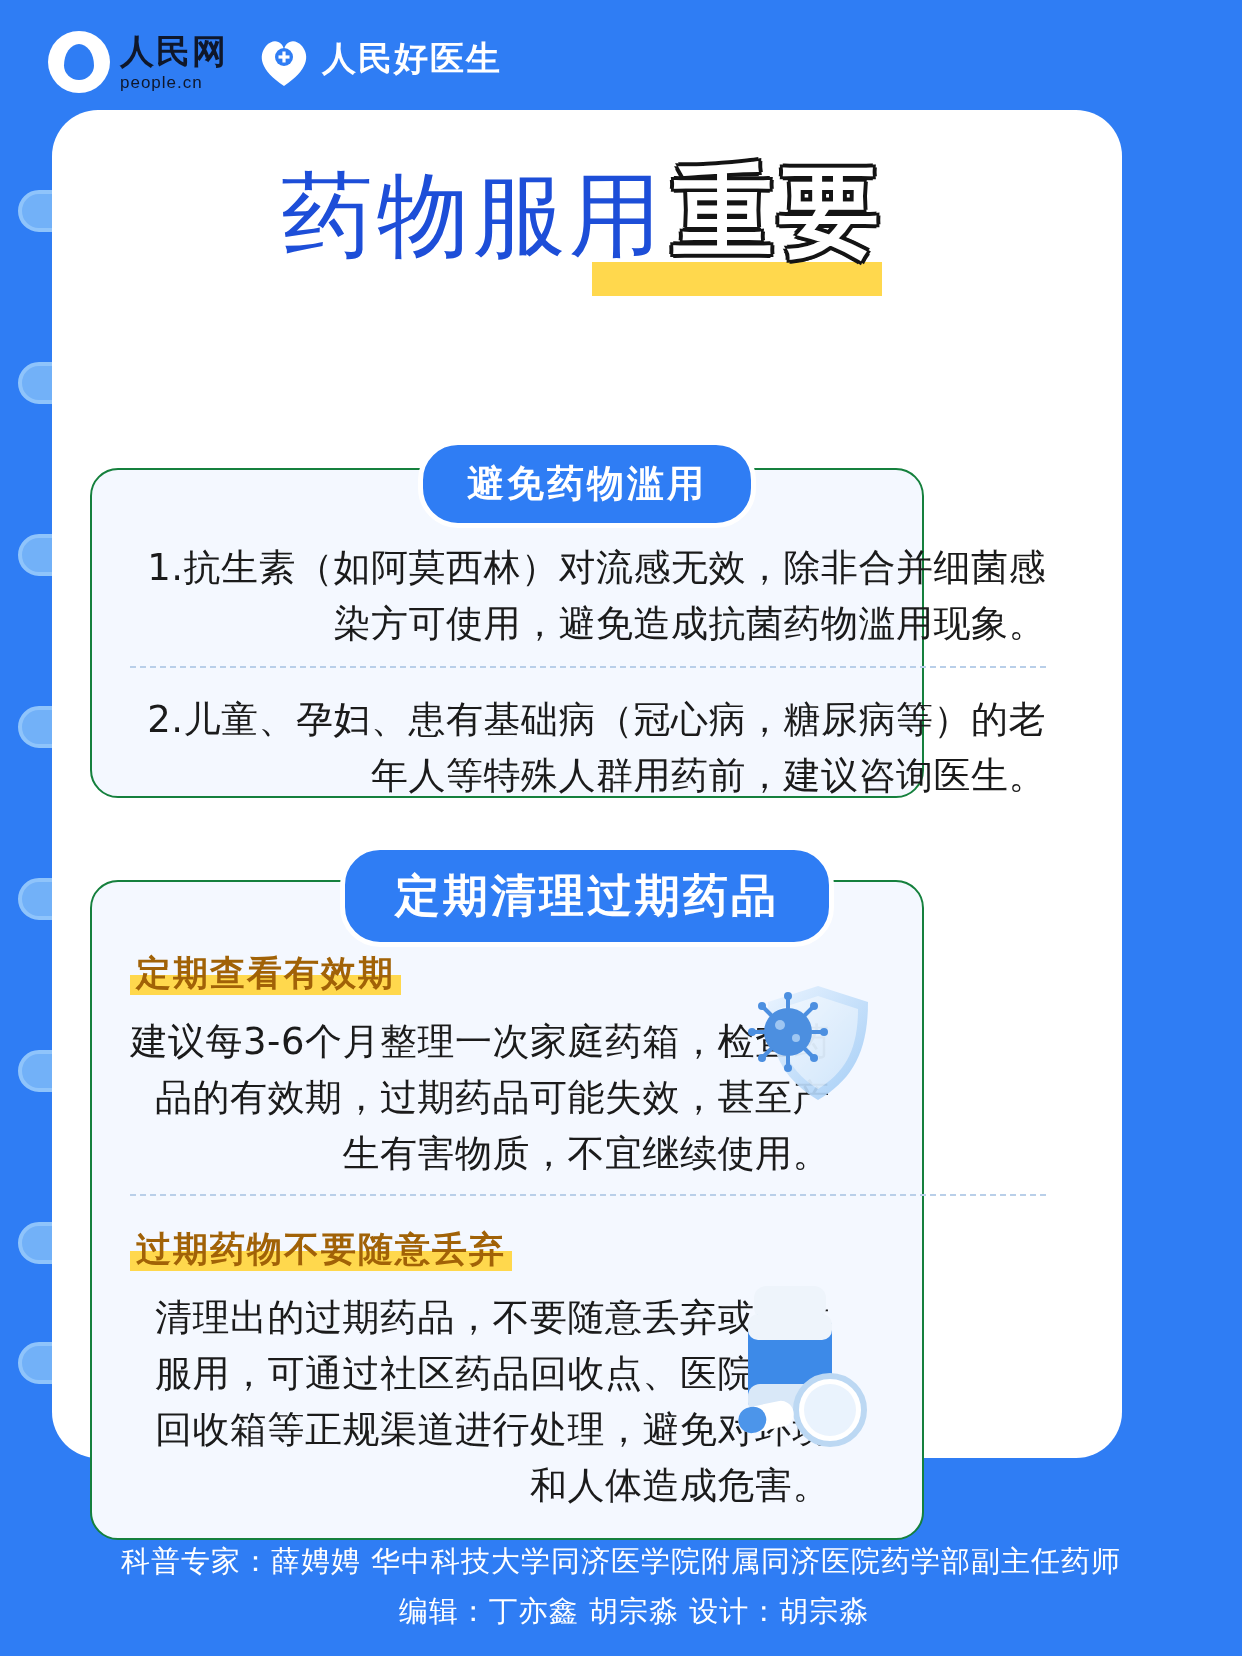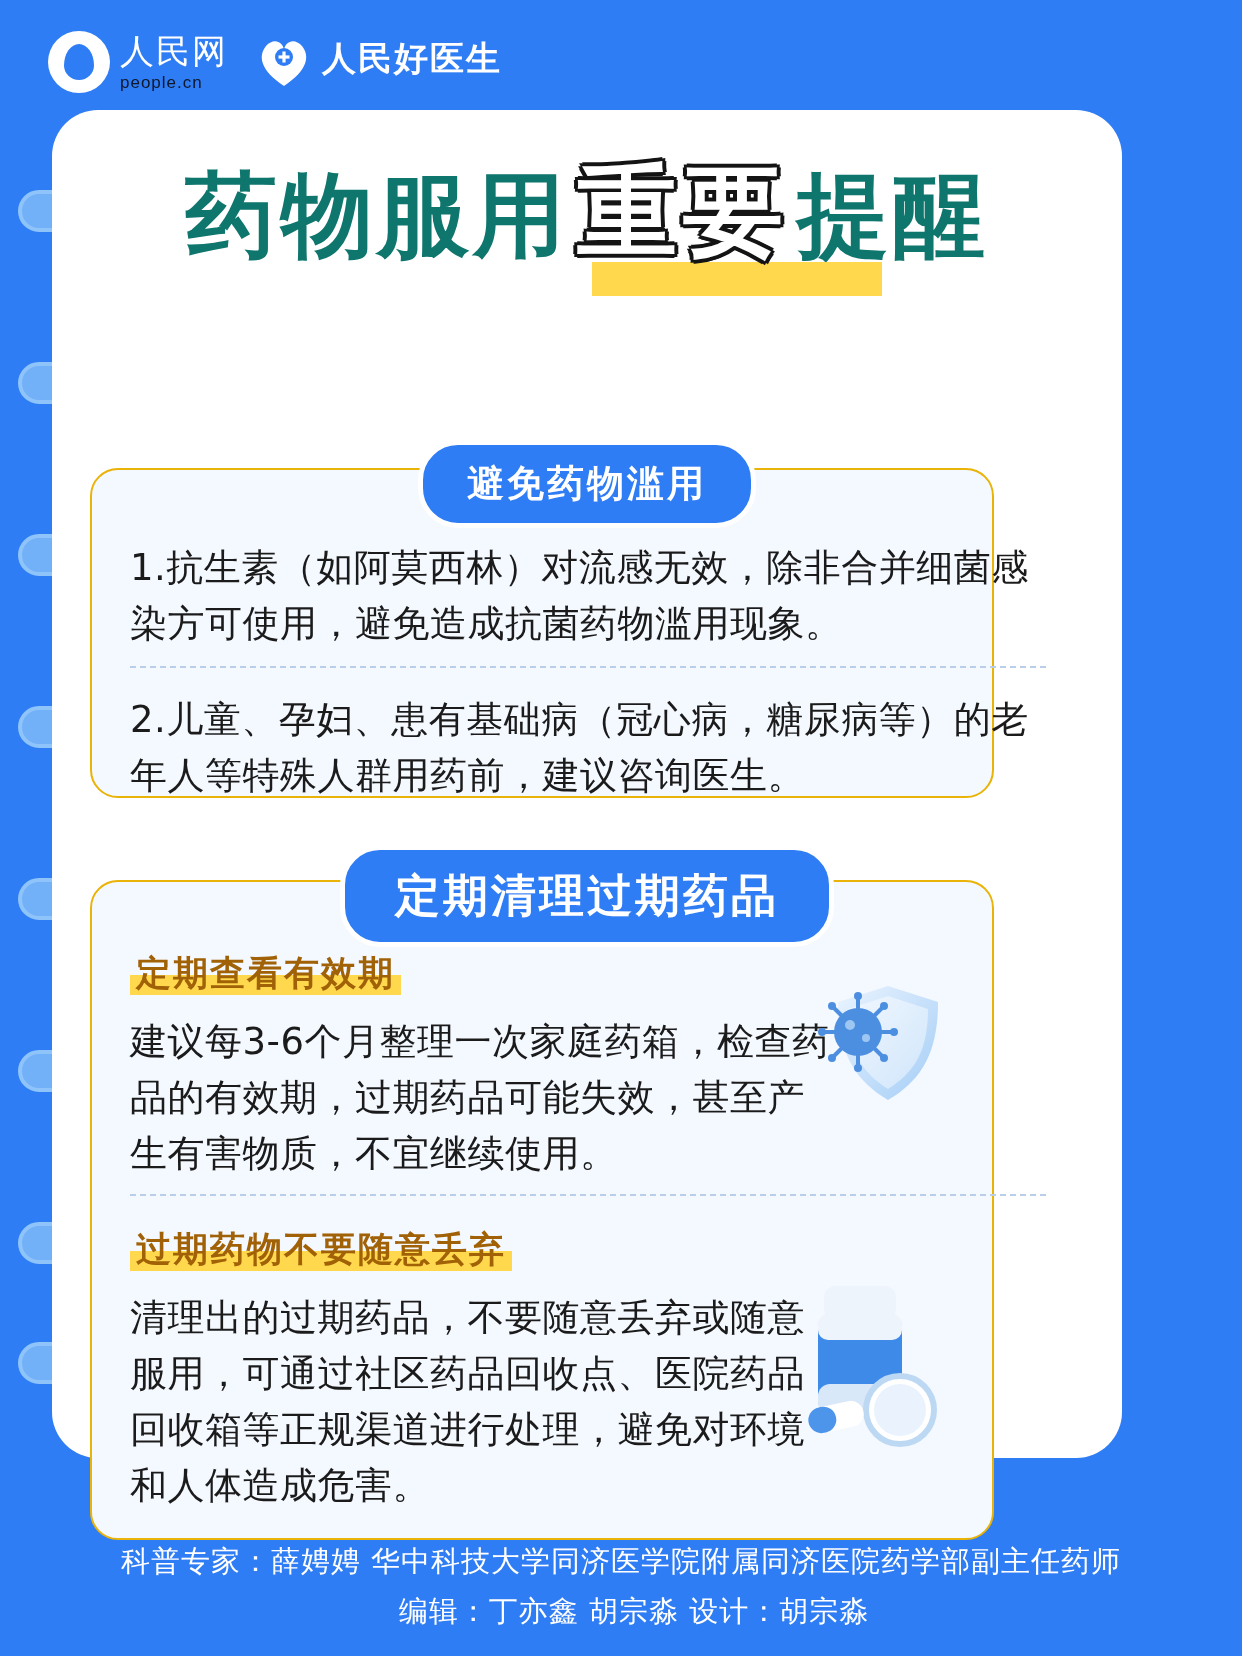--- a/index.html
+++ b/index.html
@@ -48,23 +48,23 @@
     border-radius: 50% 50% 50% 50% / 60% 60% 40% 40%;
     background: #2f7df4;
   }
   .pg-text {
     display: flex;
     flex-direction: column;
     justify-content: center;
     line-height: 1;
   }
   .pg-text .cn {
-    color: #ffffff;
+    color: #0f172a;
     font-size: 34px;
-    font-weight: normal;
+    font-weight: bold;
     letter-spacing: 2px;
   }
   .pg-text .en {
     color: #0f172a;
     font-size: 17px;
     letter-spacing: 1px;
     margin-top: 6px;
   }
   .doc-logo {
     display: flex;
@@ -123,22 +123,22 @@
     left: 0;
     right: 0;
     top: 52px;
     display: flex;
     justify-content: center;
     align-items: flex-end;
     gap: 0px;
   }
   .title-part {
     font-size: 92px;
-    font-weight: bold;
-    color: #0f766e;
+    font-weight: normal;
+    color: #1d4ed8;
     letter-spacing: 4px;
     line-height: 1;
     font-family: "DejaVu Sans", "Liberation Sans", sans-serif;
   }
   .title-hl {
     position: relative;
     font-size: 100px;
     font-weight: bold;
     color: #ffffff;
     letter-spacing: 6px;
@@ -180,25 +180,26 @@
   .pill-2 {
     font-size: 45px;
     padding: 16px 50px;
     text-align: center;
   }
 
   
   .sect {
     position: absolute;
     left: 38px;
-    width: 904px;
+    width: 834px;
     background: #f4f8ff;
-    border: 2px solid #eab308;
+    border: 2px solid #15803d;
     border-radius: 28px;
     box-sizing: border-box;
+    text-align: right;
   }
   #section-1 { top: 358px; height: 330px; }
   #section-2 { top: 770px; height: 660px; }
 
   .para {
     font-size: 37px;
     line-height: 56px;
     color: #1b1b1b;
     letter-spacing: 0.5px;
     font-family: "DejaVu Sans", "Liberation Sans", sans-serif;
@@ -340,21 +341,20 @@
   <div class="ring" style="top:1032px;"></div>
   <div class="ring" style="top:1152px;"></div>
 </div>
 
 <div class="card">
 
   <div class="title-hl-bar"></div>
   <div class="title-row">
     <span class="title-part">药物服用</span>
     <span class="title-hl">重要</span>
-    <span class="title-part">提醒</span>
   </div>
 
   <div class="pill" style="top:330px;">避免药物滥用</div>
   <div class="sect" id="section-1">
     <div class="para s1-p1">1.抗生素（如阿莫西林）对流感无效，除非合并细菌感染方可使用，避免造成抗菌药物滥用现象。</div>
     <div class="s1-divider"></div>
     <div class="para s1-p2">2.儿童、孕妇、患有基础病（冠心病，糖尿病等）的老年人等特殊人群用药前，建议咨询医生。</div>
   </div>
 
   <div class="pill pill-2" style="top:735px;">定期清理过期药品</div>

